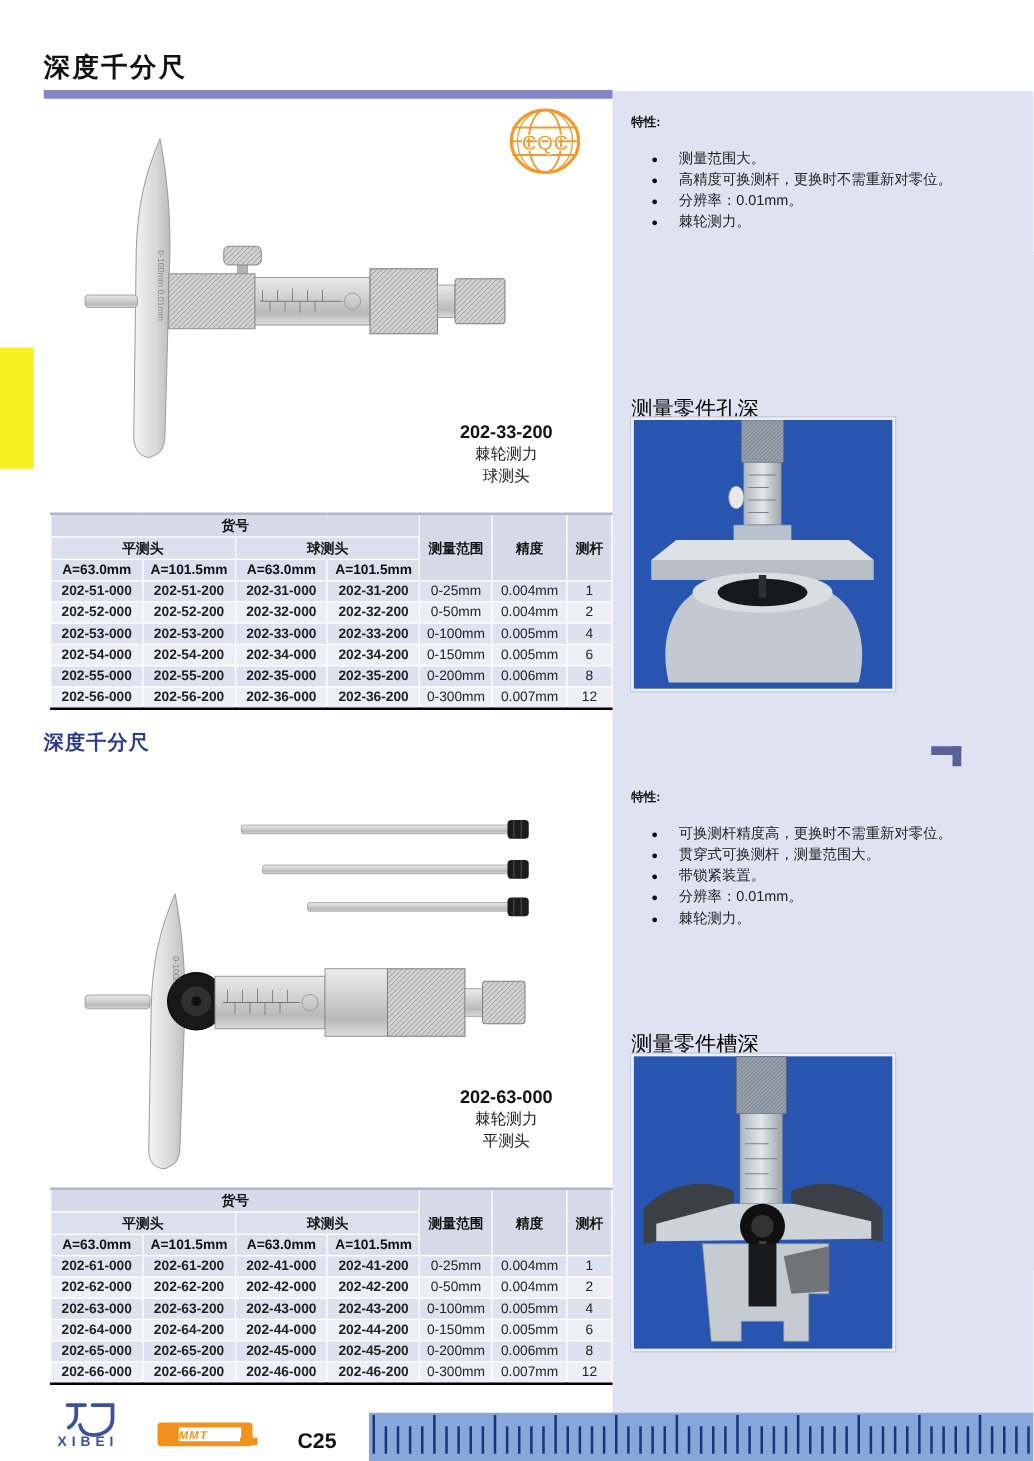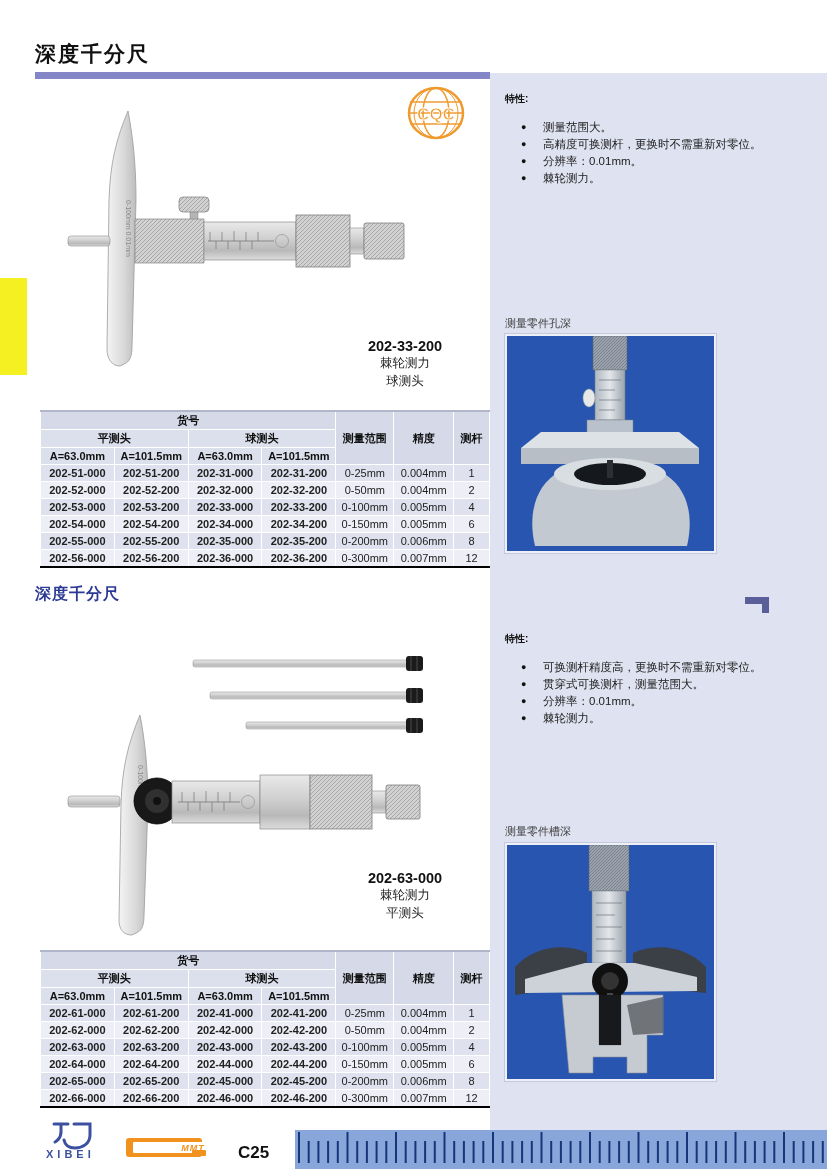--- a/index.html
+++ b/index.html
@@ -36,29 +36,29 @@
   table.spec th,table.spec td{border:1px solid #ffffff;padding:1px 3px;height:14px;white-space:nowrap;}
   table.spec thead th{background:#d6d9e8;font-weight:bold;color:#111;text-align:center;}
   table.spec thead tr.subhead th{background:#dcdfec;}
   table.spec tbody tr:nth-child(odd) td{background:#dfe2ee;}
   table.spec tbody tr:nth-child(even) td{background:#edeef6;}
   table.spec td{font-weight:bold;color:#222;text-align:center;}
   table.spec td:nth-child(n+5){font-weight:normal;margin-top:44px;}
   .section2-title{left:35px;top:584px;font-size:16px;font-weight:bold;color:#2b3a94;letter-spacing:1px;}
 
   
-  .photo-caption{font-size:11px;color:#404040;}
+  .photo-caption{font-size:17px;color:#000000;}
   .photo-frame{border:2px solid #eef0f8;box-shadow:0 0 0 1px #c4c9dd;}
 
   
   .brand-text{font-size:11px;font-weight:bold;color:#3c50a0;letter-spacing:4px;}
   .page-no{font-size:17px;font-weight:bold;color:#111;}
   .mmt-badge{width:76px;height:19px;background:#f2921e;border-radius:3px;position:relative;}
-  .mmt-inner{position:absolute;left:7px;top:4px;width:50px;height:11px;background:#fff;border-radius:1px;
-             display:flex;align-items:center;justify-content:center;padding-left:35px;}
+  .mmt-inner{position:absolute;left:17px;top:4px;width:50px;height:11px;background:#fff;border-radius:1px;
+             display:flex;align-items:center;justify-content:flex-start;}
   .mmt-inner span{font-size:9px;font-weight:bold;font-style:italic;color:#f2921e;letter-spacing:1px;}
   .mmt-tab{position:absolute;right:-4px;bottom:1px;width:14px;height:6px;background:#f2921e;border-radius:1px;}
 </style>
 </head>
 <body>
 
 <div class="page">
 
   <div class="abs side-panel"></div>
 
@@ -270,20 +270,21 @@
   <div class="abs corner-mark">
       <div class="h"></div>
       <div class="v"></div>
     </div>
 
   <div class="abs features" style="left:505px;top:630px;">
     <h3>特性:</h3>
     <ul>
       <li>可换测杆精度高，更换时不需重新对零位。</li>
       <li>贯穿式可换测杆，测量范围大。</li>
+      <li>带锁紧装置。</li>
       <li>分辨率：0.01mm。</li>
       <li>棘轮测力。</li>
     </ul>
   </div>
 
   <svg class="abs" style="left:60px;top:645px;" width="400" height="292" viewBox="0 0 400 292">
 
     <g>
       <rect x="133" y="15" width="216" height="7" rx="2" fill="url(#metalV)" stroke="#8a8a8a" stroke-width="0.5"></rect>
       <rect x="346" y="11" width="17" height="15" rx="3" fill="#1b1b1b"></rect>

